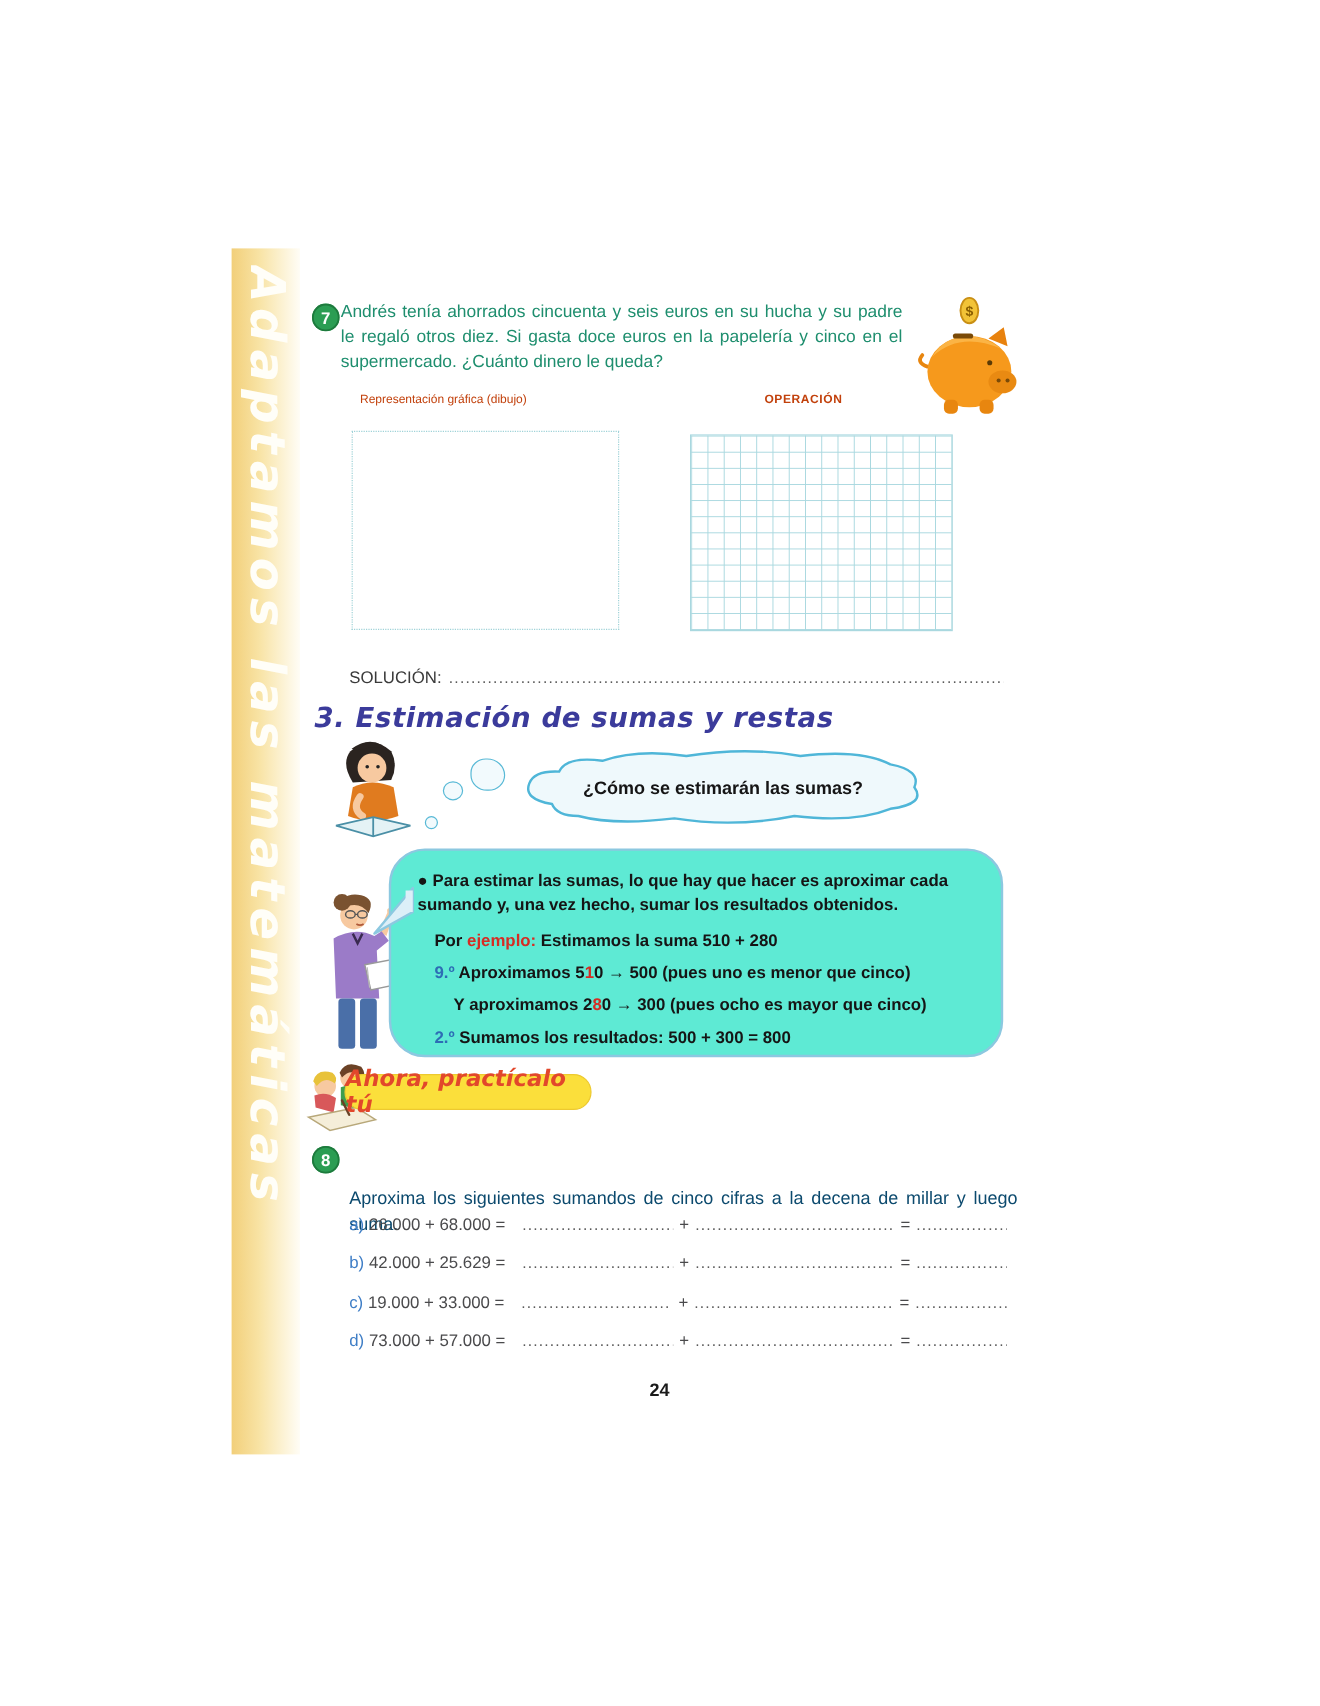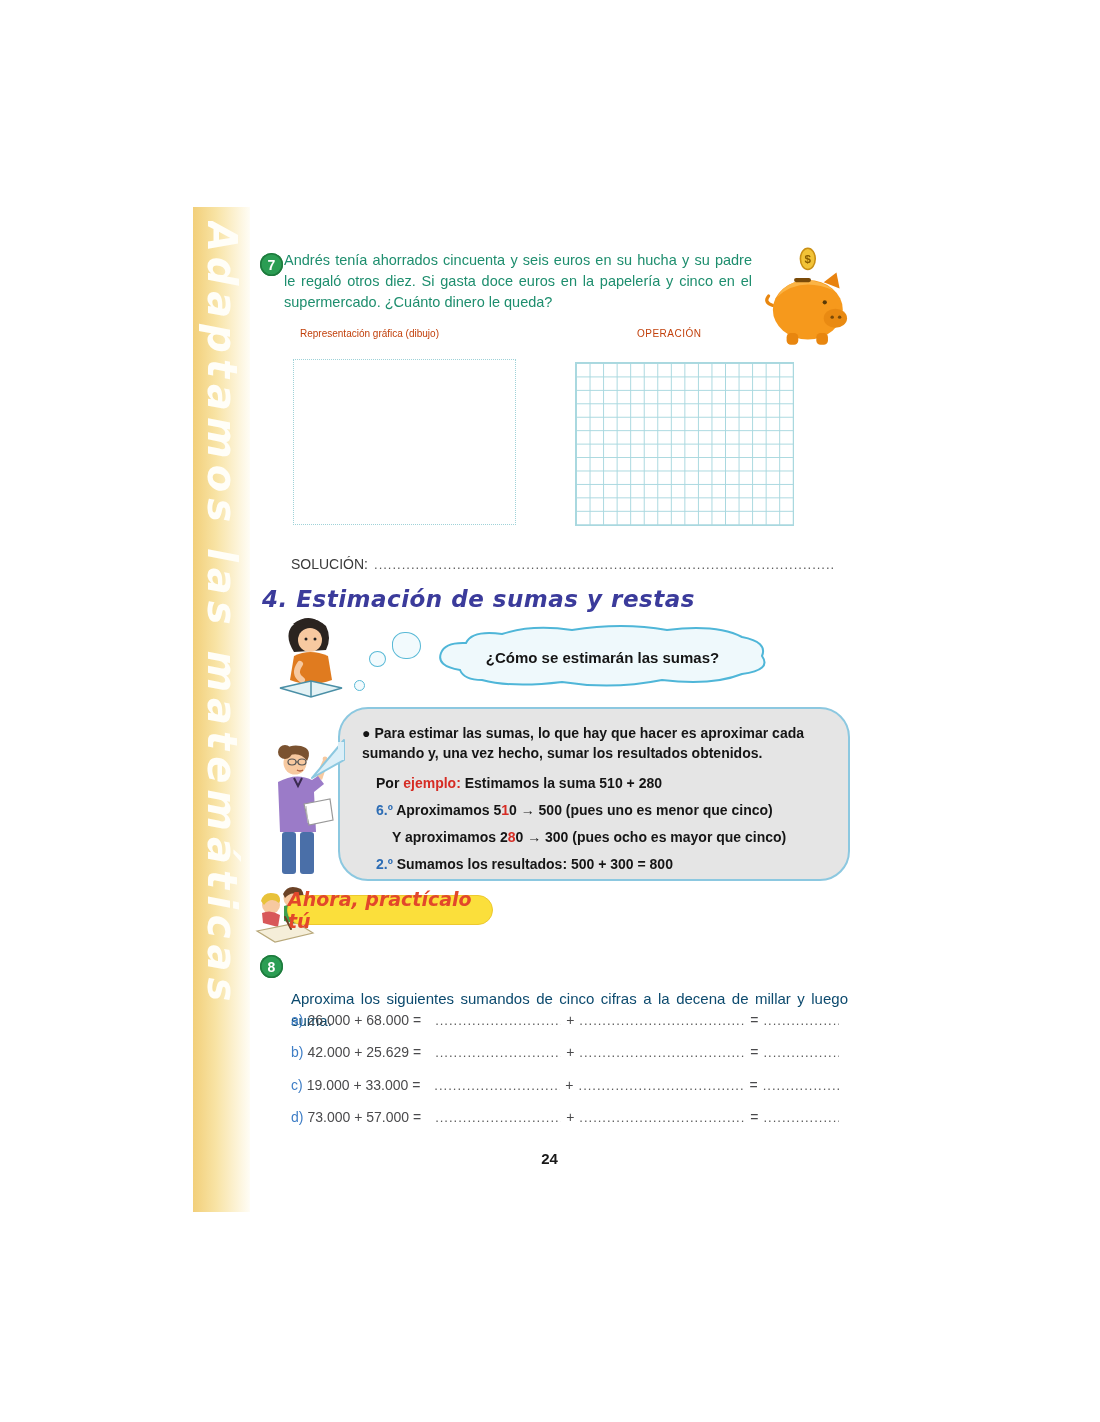--- a/index.html
+++ b/index.html
@@ -66,22 +66,22 @@
     position:absolute; background:#F2FAFD; border:1.6px solid #58B9D6; border-radius:50%;
   }
   .cloud-wrap{ position:absolute; left:430px; top:624px; width:345px; height:64px; }
   .cloud-wrap svg{ position:absolute; inset:0; }
   .cloud-text{
     position:absolute; inset:0; display:flex; align-items:center; justify-content:center;
     font-size:15px; font-weight:bold; color:#151515; padding-top:2px;
   }
   
   .bubble{
-    position:absolute; left:338px; top:707px; width:508px; height:170px;
-    background:#e5e5e5; border:2px solid #8CC8E0; border-radius:30px;
+    position:absolute; left:324px; top:707px; width:508px; height:170px;
+    background:#5eead4; border:2px solid #8CC8E0; border-radius:30px;
   }
   .bubble-tail{ position:absolute; left:308px; top:734px; width:38px; height:48px; }
   .bubble p{ position:absolute; margin:0; font-size:14px; font-weight:bold; color:#151515; }
   .b-line1{ left:22px; top:14px; width:474px; line-height:20px; }
   .b-line2{ left:36px; top:66px; }
   .b-line3{ left:36px; top:93px; }
   .b-line4{ left:52px; top:120px; }
   .b-line5{ left:36px; top:147px; }
   .red{ color:#D62C24; }
   .blue{ color:#2D6DB5; }
@@ -142,31 +142,31 @@
       <ellipse cx="73" cy="70" rx="11" ry="9" fill="#E98A12"></ellipse>
       <circle cx="70" cy="69" r="1.6" fill="#7A4A08"></circle>
       <circle cx="77" cy="69" r="1.6" fill="#7A4A08"></circle>
       <circle cx="63" cy="55" r="2" fill="#5A3A06"></circle>
       <rect x="27" y="84" width="11" height="11" rx="4" fill="#E8860F"></rect>
       <rect x="55" y="84" width="11" height="11" rx="4" fill="#E8860F"></rect>
     </svg>
   </div>
 
   <div class="col-label" style="left:300px; top:328px;">Representación gráfica (dibujo)</div>
-  <div class="col-label" style="left:637px; top:328px; letter-spacing:0.5px;">OPERACIÓN</div>
+  <div class="col-label" style="left:637px; top:328px; letter-spacing:0.5px;font-weight:bold;">OPERACIÓN</div>
 
   <div class="draw-box"></div>
   <div class="grid-box"></div>
 
   <div class="solution-row">
     <span>SOLUCIÓN:</span>
     <span class="dots">........................................................................................................................................................................................</span>
   </div>
 
-  <div class="section-title">4. Estimación de sumas y restas</div>
+  <div class="section-title">3. Estimación de sumas y restas</div>
 
   <div class="thinker">
     <svg viewBox="0 0 94 100" width="94" height="100">
       <path d="M28,10 Q45,-5 62,10 Q68,22 62,34 L30,36 Q20,20 28,10" fill="#2B2420"></path>
       <circle cx="46" cy="24" r="12" fill="#F7C9A0"></circle>
       <path d="M29,8 Q48,-6 63,13 Q52,4 41,8 Q32,10 29,8" fill="#2B2420"></path>
       <circle cx="42" cy="23" r="1.5" fill="#222"></circle>
       <circle cx="51" cy="23" r="1.5" fill="#222"></circle>
       <path d="M30,40 Q46,32 64,40 L68,64 Q46,72 26,64 Z" fill="#E07B1F"></path>
       <path d="M36,48 q-7,10 2,16" stroke="#F7C9A0" stroke-width="6" fill="none" stroke-linecap="round"></path>
@@ -207,21 +207,21 @@
   </div>
 
   <div class="bubble">
     <p class="b-line1">
       <span class="bullet">●</span><span>Para estimar las sumas, lo que hay que hacer es aproximar cada sumando y, una vez hecho, sumar los resultados obtenidos.</span>
     </p>
     <p class="b-line2">
       <span>Por </span><span class="red">ejemplo:</span><span> Estimamos la suma 510 + 280</span>
     </p>
     <p class="b-line3">
-      <span class="blue">6.º</span><span> Aproximamos 5</span><span class="red">1</span><span>0 → 500 (pues uno es menor que cinco)</span>
+      <span class="blue">9.º</span><span> Aproximamos 5</span><span class="red">1</span><span>0 → 500 (pues uno es menor que cinco)</span>
     </p>
     <p class="b-line4">
       <span>Y aproximamos 2</span><span class="red">8</span><span>0 → 300 (pues ocho es mayor que cinco)</span>
     </p>
     <p class="b-line5">
       <span class="blue">2.º</span><span> Sumamos los resultados: 500 + 300 = 800</span>
     </p>
   </div>
   <div class="bubble-tail">
     <svg viewBox="0 0 38 48" width="38" height="48">

